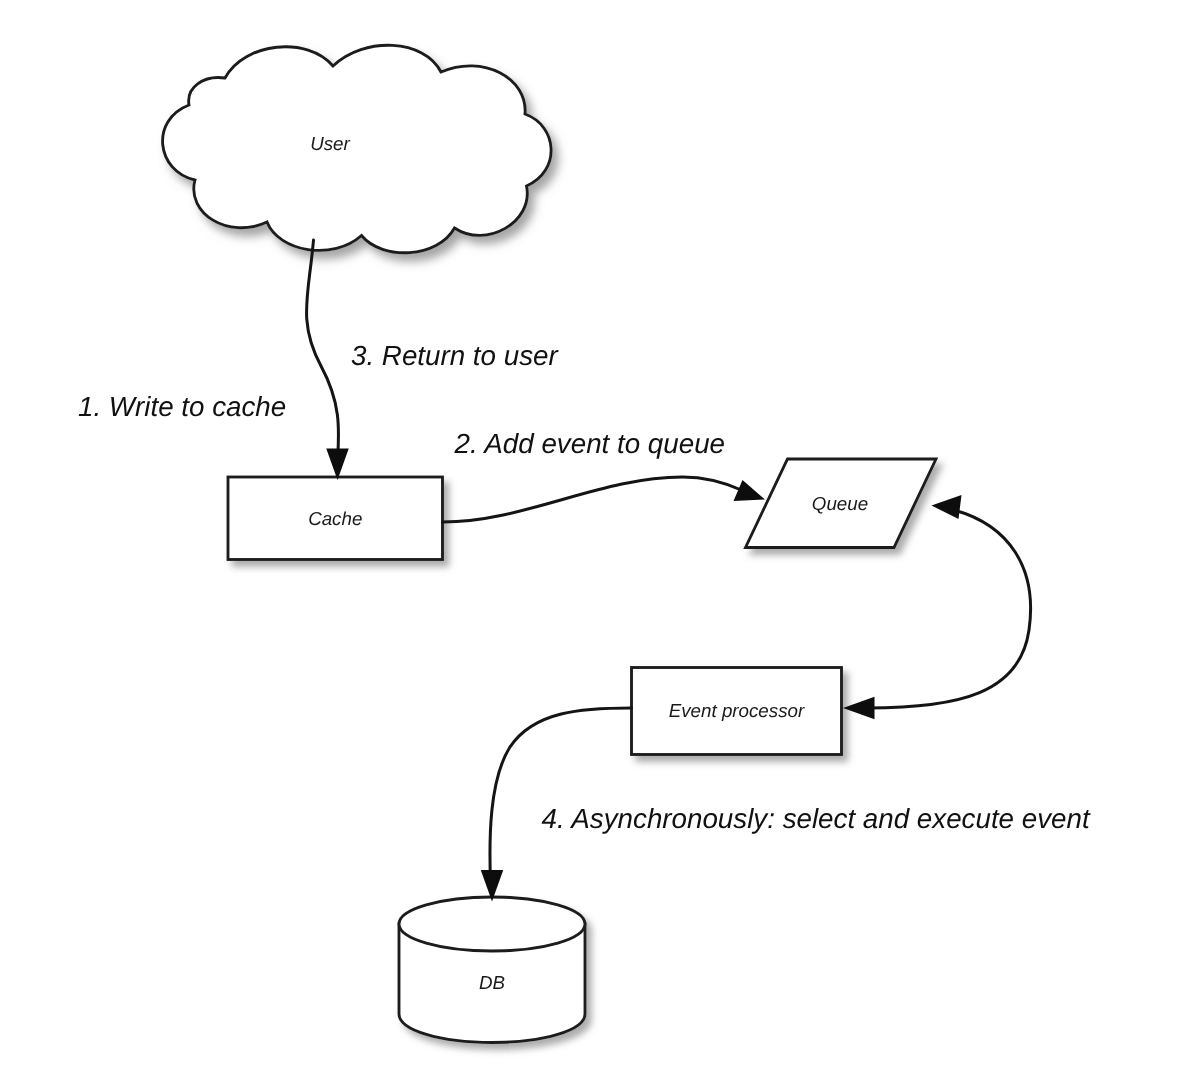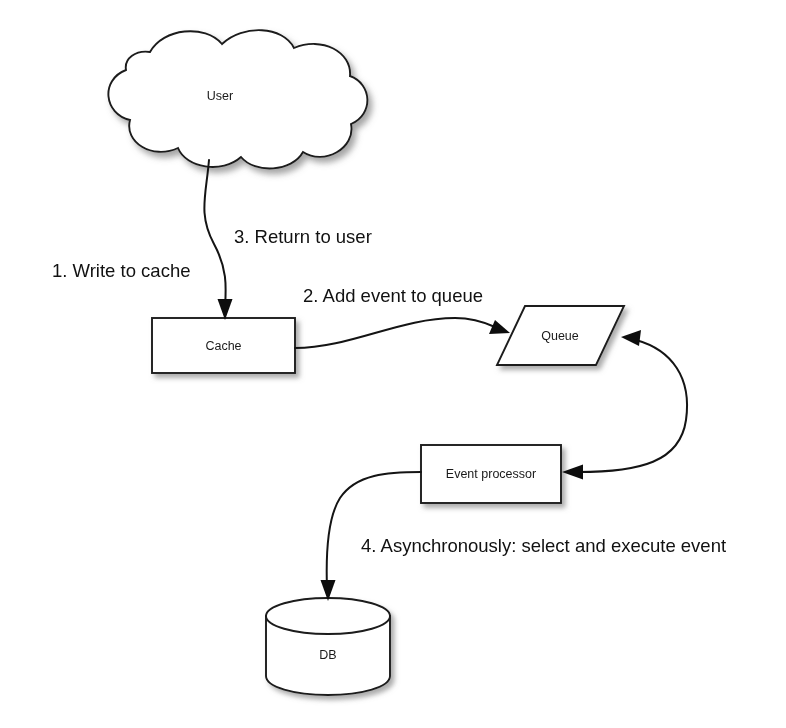--- a/index.html
+++ b/index.html
@@ -11,20 +11,21 @@
   body {
     font-family: "Liberation Sans", sans-serif;
     -webkit-font-smoothing: antialiased;
   }
   #canvas {
     position: relative;
     width: 786px;
     height: 728px;
     background: #ffffff;
     overflow: hidden;
+    font-style: italic;
   }
   #diagram-svg {
     position: absolute;
     left: 0;
     top: 0;
     width: 786px;
     height: 728px;
     display: block;
   }
   .node-label {

